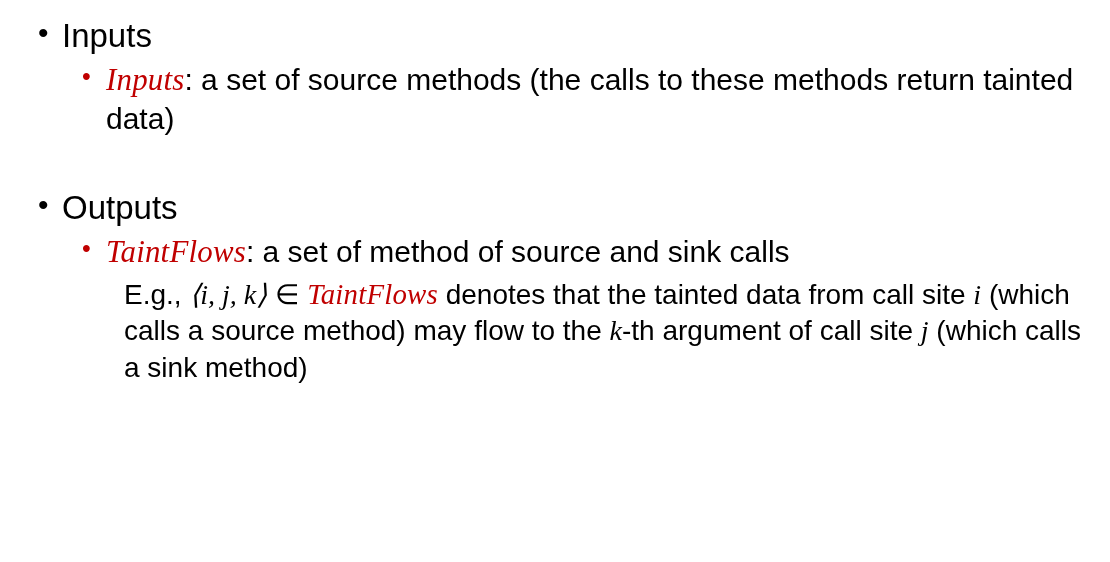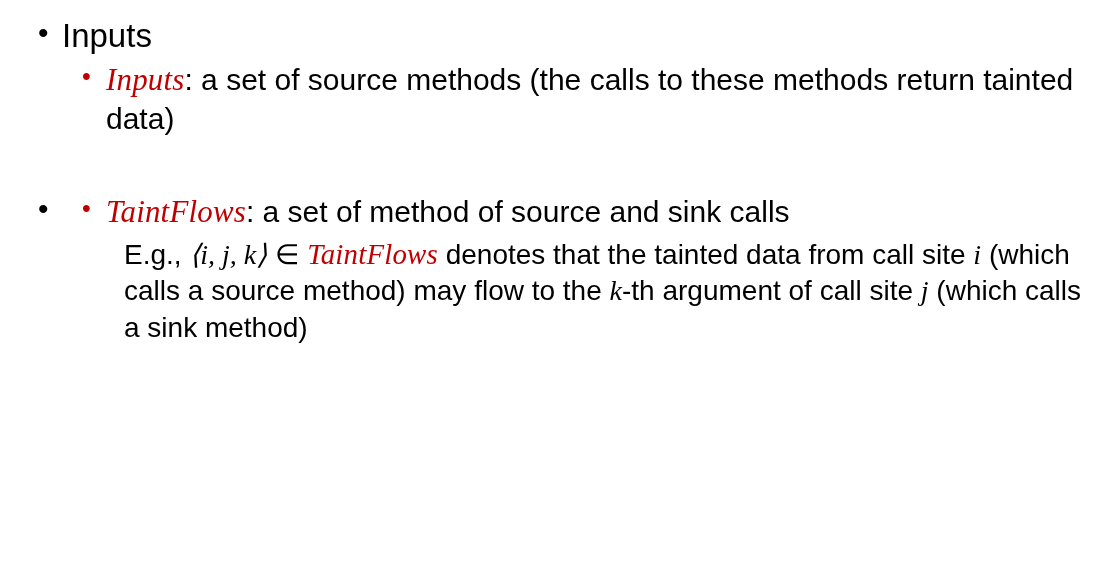--- a/index.html
+++ b/index.html
@@ -110,20 +110,21 @@
       <ul class="lvl2">
         <li class="l2">
           <span class="mathred">Inputs</span><span>: a set of source methods (the calls to these methods return tainted data)</span>
         </li>
       </ul>
     </li>
 
     <li class="spacer"></li>
 
     <li class="l1">
+      <span class="btext">Outputs</span>
 
       <ul class="lvl2">
         <li class="l2">
           <span class="mathred">TaintFlows</span><span>: a set of method of source and sink calls</span>
 
           <div class="note">
             <span>E.g., </span><span class="mathblack nowrap">⟨i, j, k⟩</span><span> ∈ </span><span class="mathred">TaintFlows</span><span> denotes that the tainted data from call site </span><span class="mathblack">i</span><span> (which calls a source method) may flow to the </span><span class="mathblack">k</span><span>-th argument of call site </span><span class="mathblack">j</span><span> (which calls a sink method)</span>
           </div>
         </li>
       </ul>

